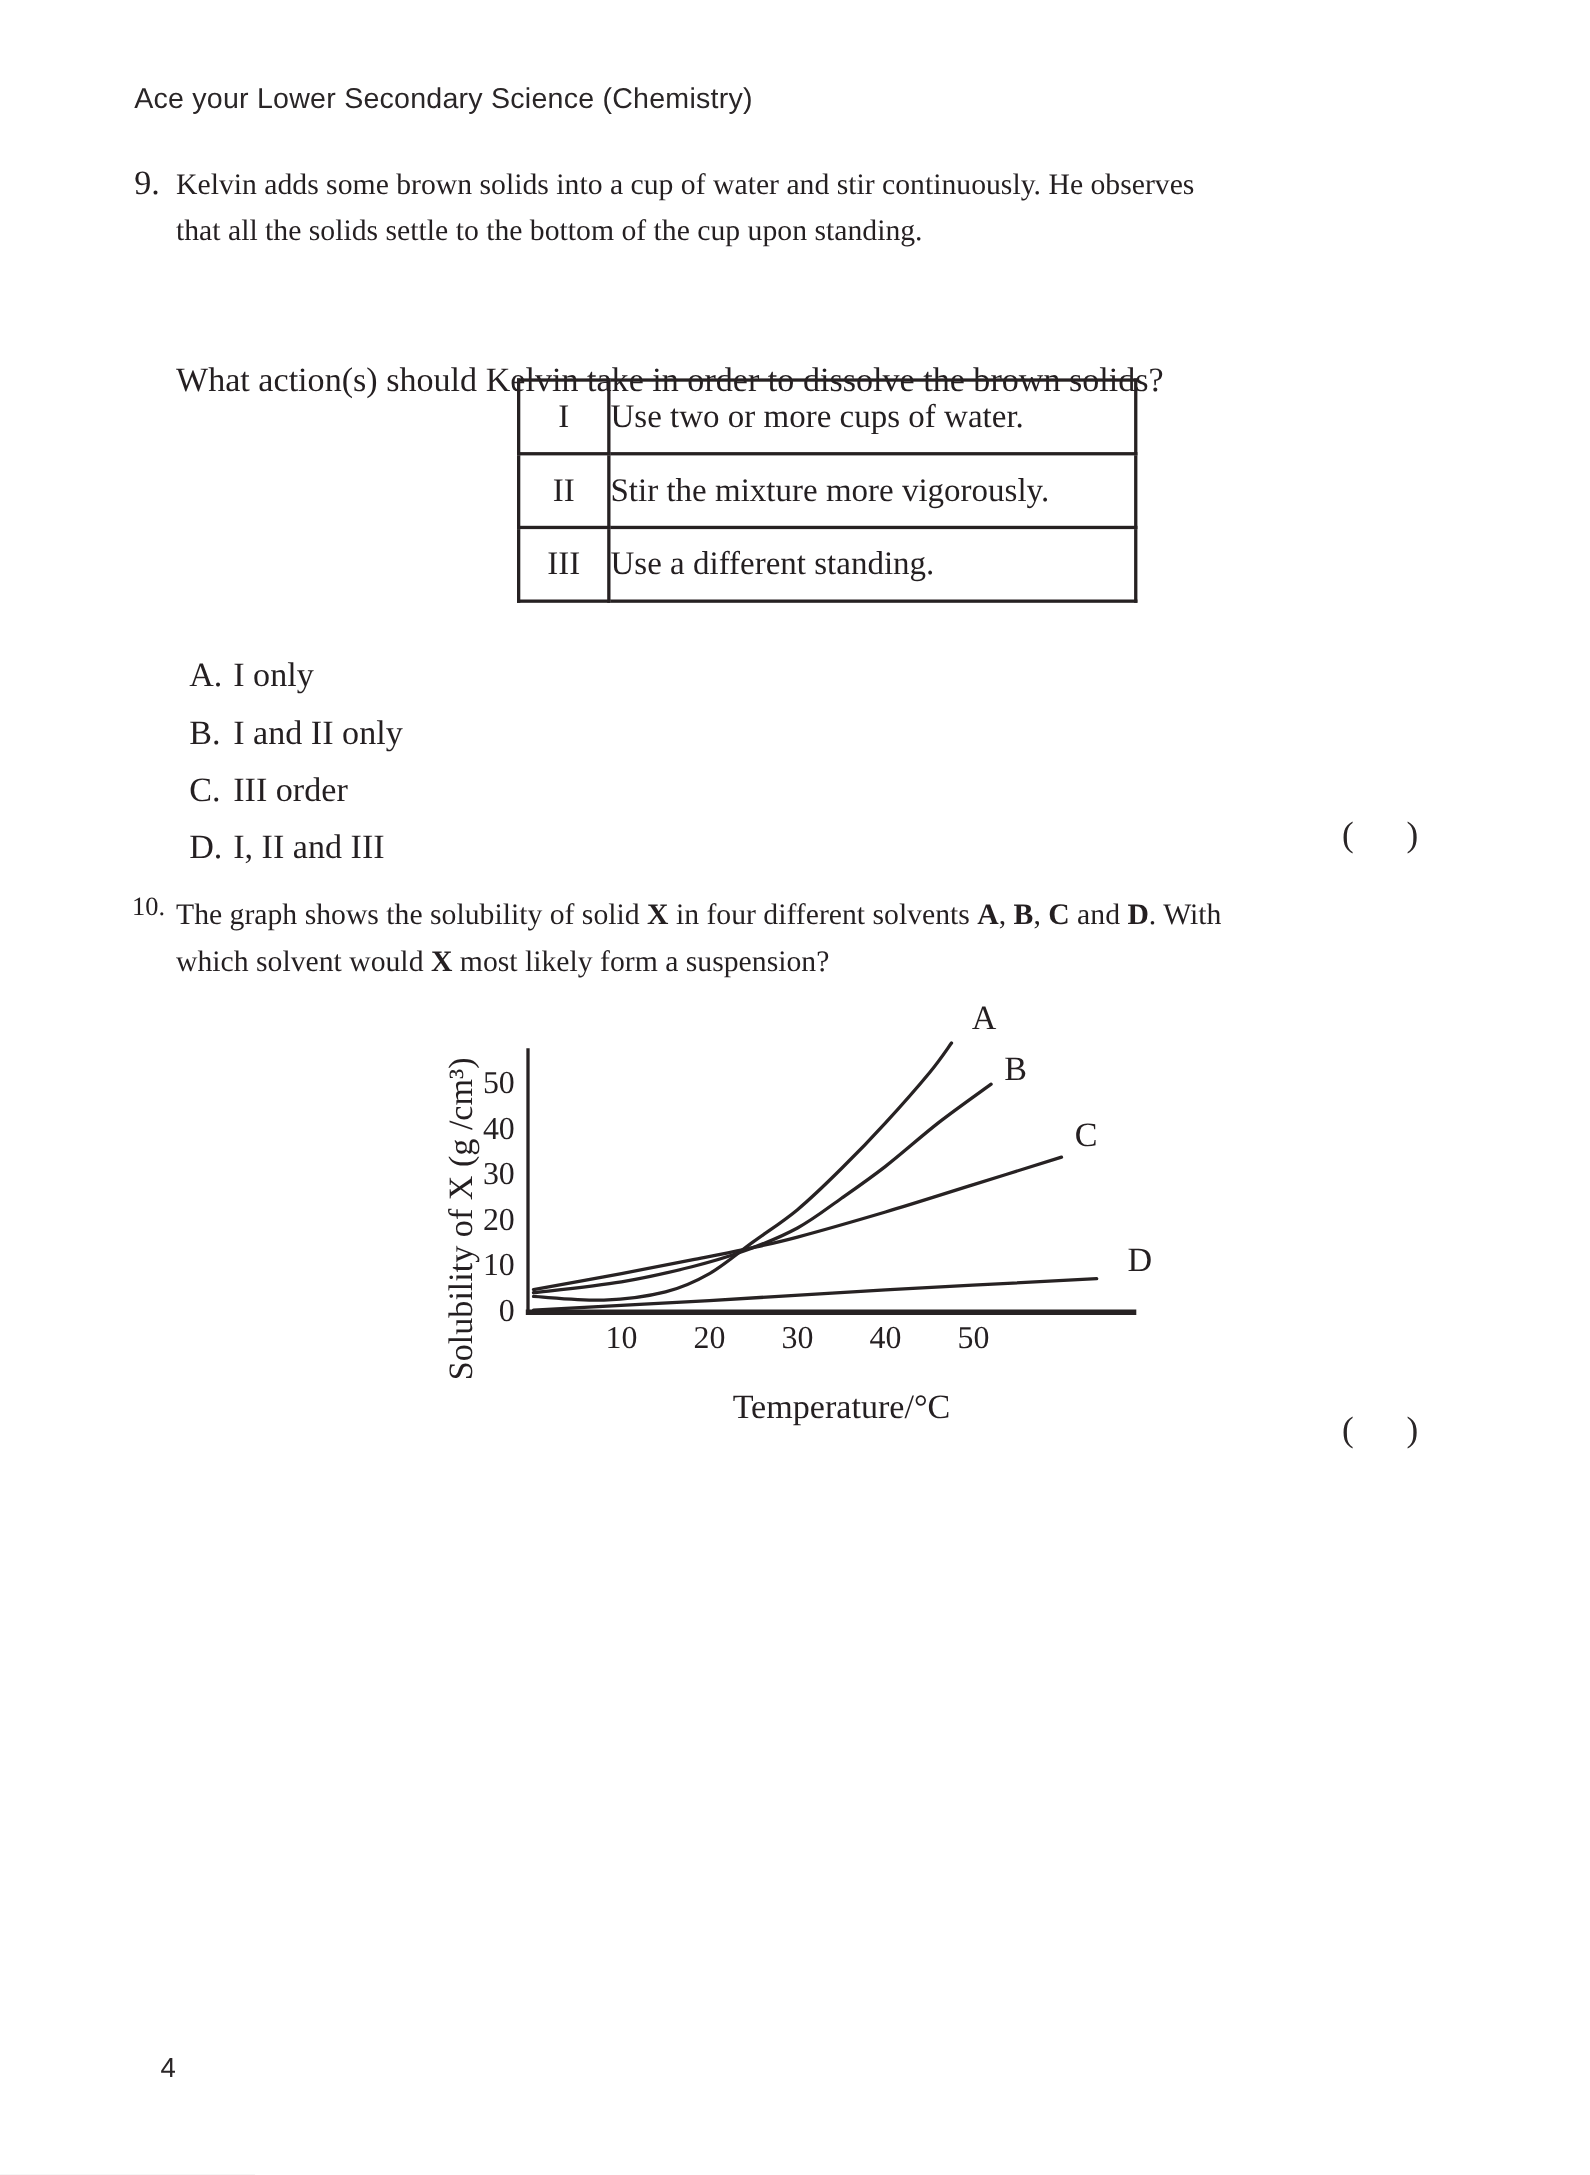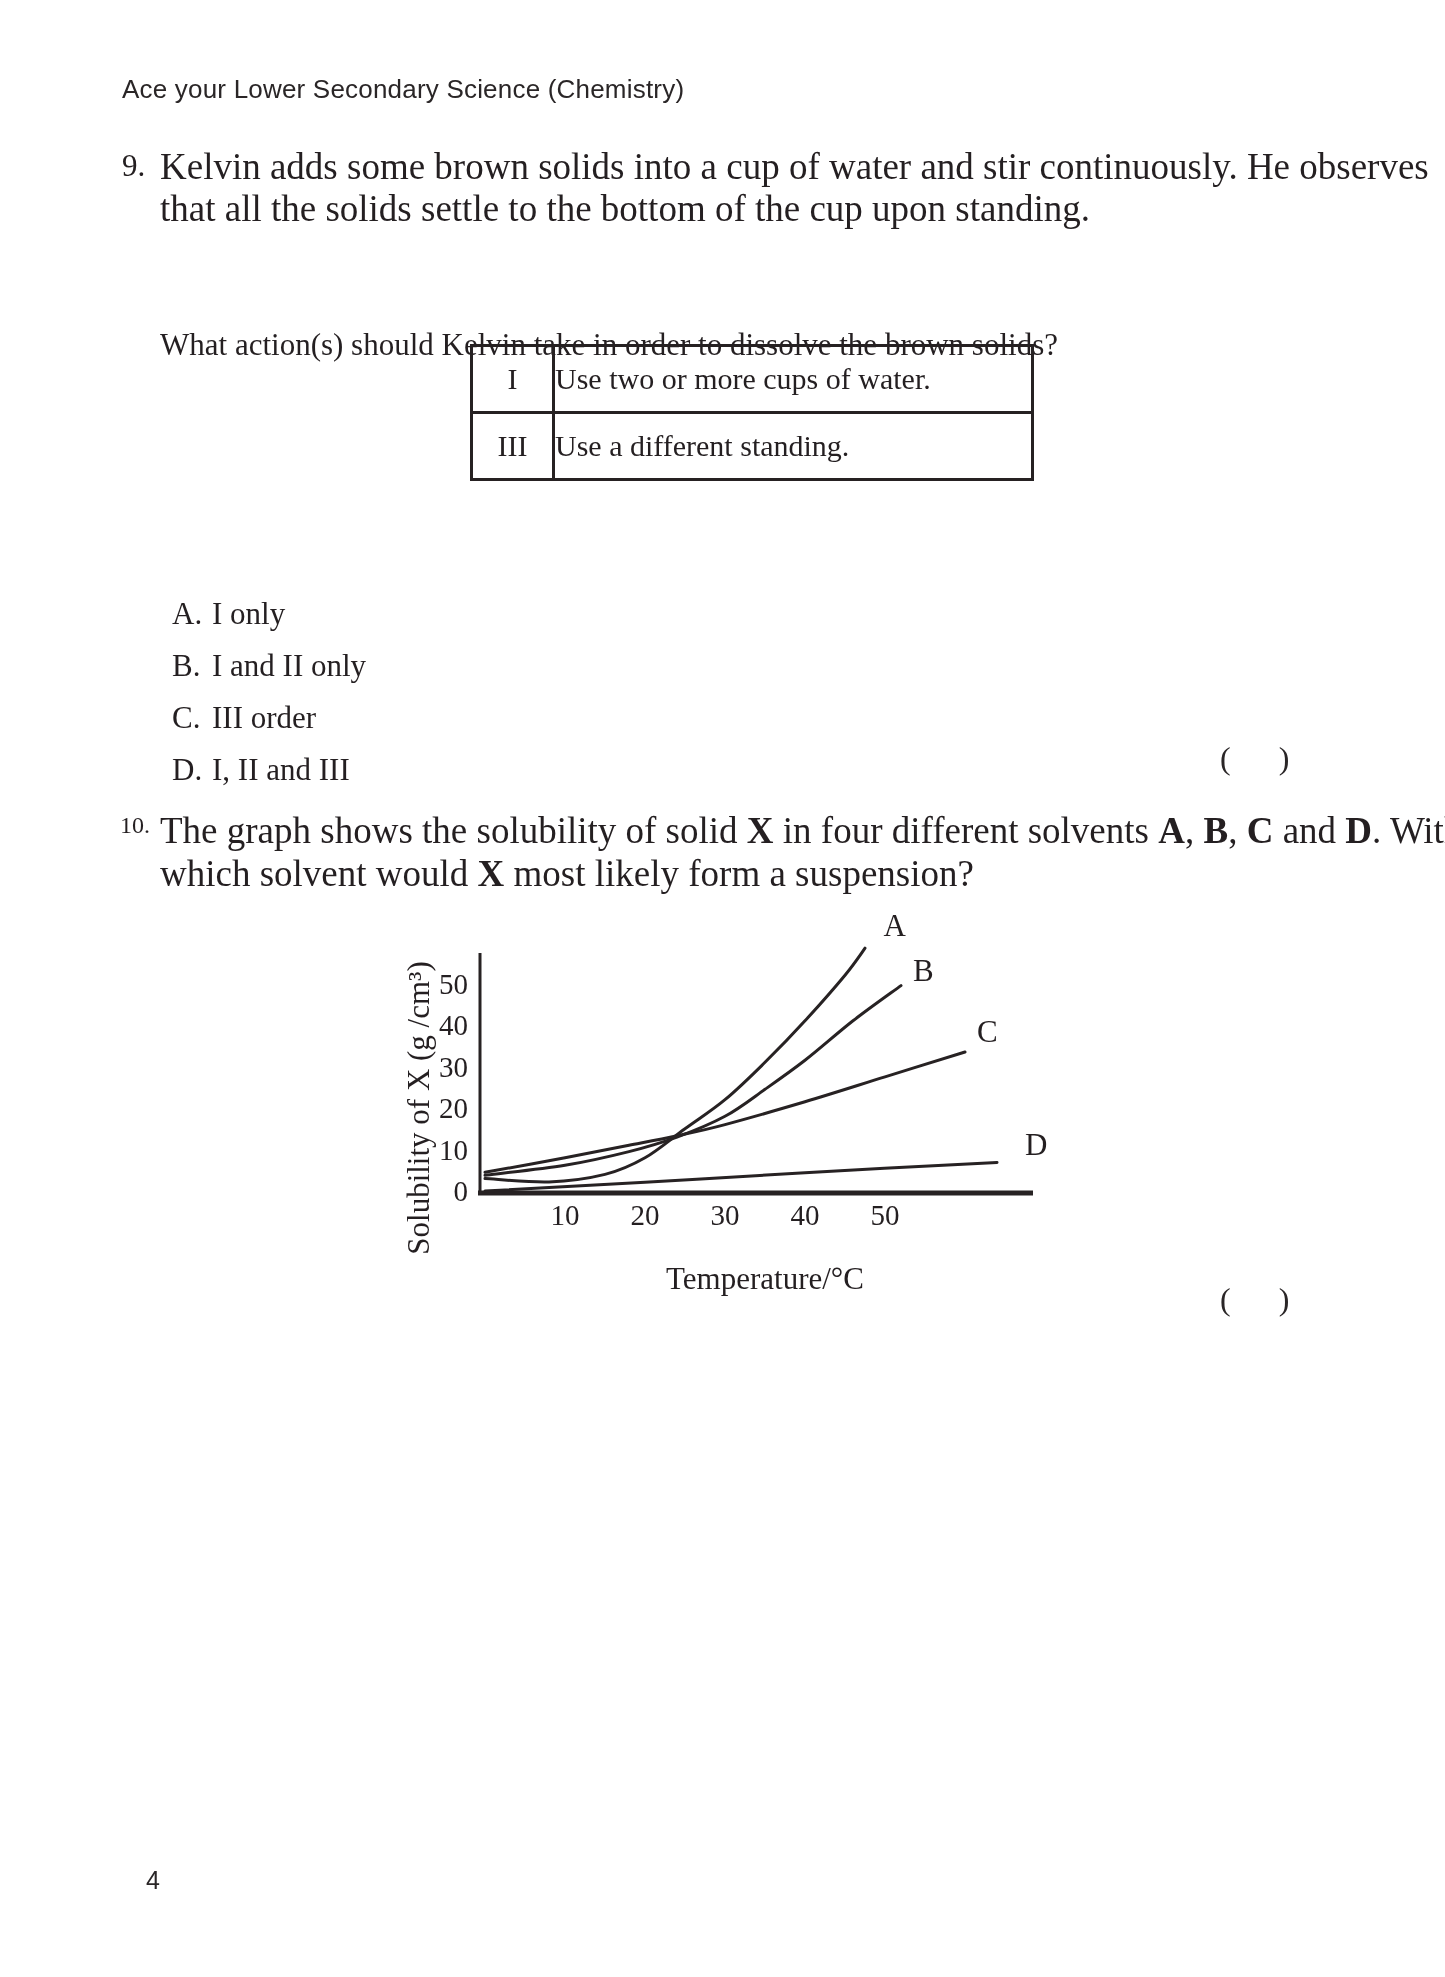--- a/index.html
+++ b/index.html
@@ -13,21 +13,21 @@
     overflow:hidden;
     padding-left:22px;
   }
   .header{
     position:absolute;left:122px;top:74px;
     font-family:"Liberation Sans", sans-serif;
     font-size:26px;font-weight:500;color:#2a2627;letter-spacing:.2px;
   }
   .qnum{position:absolute;left:122px;font-size:31px;}
   .qnum10{position:absolute;left:120px;font-size:24px;}
-  .stem{position:absolute;left:160px;font-size:37px;line-height:42px;white-space:nowrap;}
+  .stem{position:absolute;left:160px;font-size:27px;line-height:42px;white-space:nowrap;}
   .prompt{position:absolute;left:160px;font-size:31px;white-space:nowrap;}
   table.stmts{
     position:absolute;left:470px;top:344px;
     border-collapse:collapse;
   }
   table.stmts td{
     border:3px solid #262122;
     font-size:30px;
     height:64px;
     padding:0;
@@ -63,20 +63,24 @@
   <div class="qnum" style="top:148px;">9.</div>
   <div class="stem" style="top:146px;">Kelvin adds some brown solids into a cup of water and stir continuously. He observes</div>
   <div class="stem" style="top:188px;text-align:center;">that all the solids settle to the bottom of the cup upon standing.</div>
   <div class="prompt" style="top:280px;margin-top:47px;">What action(s) should Kelvin take in order to dissolve the brown solids?</div>
 
   <table class="stmts">
     <tbody>
         <tr>
       <td class="numeral">I</td>
       <td class="stmt">Use two or more cups of water.</td>
+    </tr>
+    <tr>
+      <td class="numeral">II</td>
+      <td class="stmt">Stir the mixture more vigorously.</td>
     </tr>
     <tr>
       <td class="numeral">III</td>
       <td class="stmt">Use a different standing.</td>
     </tr>
   </tbody>
     </table>
 
   <div class="options">
     <div class="optrow">

